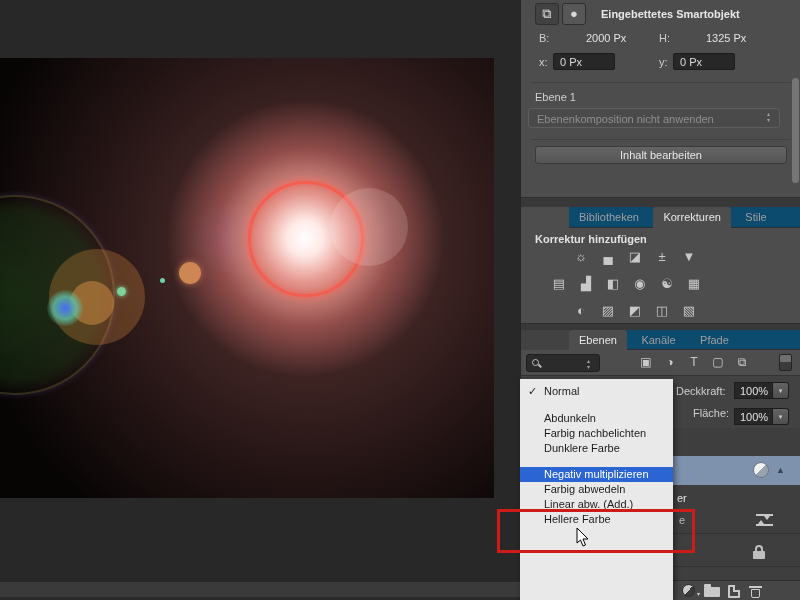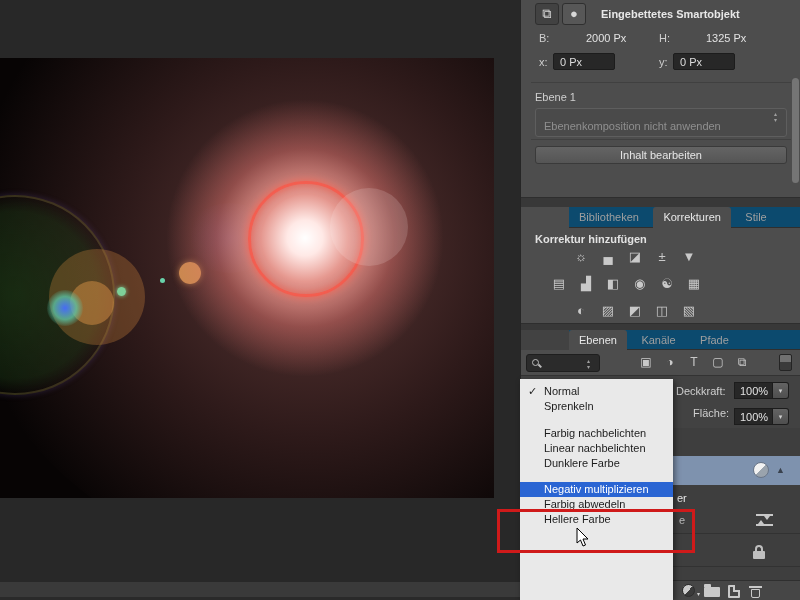--- a/index.html
+++ b/index.html
@@ -42,22 +42,22 @@
   
   .p-props { top:0; height:198px; border-bottom:1px solid #2e2e2e; }
   .hdr-btn { position:absolute; top:3px; width:24px; height:22px; border:1px solid #2f2f2f; border-radius:3px;
              background:#424242; color:#d8d8d8; font-size:13px; text-align:center; line-height:20px; }
   .hdr-btn.b2 { background:#575757; }
   .p-title { position:absolute; left:80px; top:8px; font-weight:bold; font-size:11px; color:#e8e8e8; }
   .dim-row span { position:absolute; }
   .field { position:absolute; height:17px; background:#272727; border:1px solid #1c1c1c; border-radius:2px;
            color:#dddddd; font-size:11px; padding:2px 0 0 6px; }
   .divider { position:absolute; left:10px; width:260px; border-top:1px solid #404040; }
-  .dd { position:absolute; left:14px; width:252px; height:29px; background:#4a4a4a; border:1px solid #5e5e5e;
-        border-radius:3px; color:#8f8f8f; font-size:11px; padding:11px 0 0 8px; }
+  .dd { position:absolute; left:7px; width:252px; height:20px; background:#4a4a4a; border:1px solid #5e5e5e;
+        border-radius:3px; color:#8f8f8f; font-size:11px; padding:4px 0 0 8px; }
   .spin { position:absolute; right:6px; top:2px; width:9px; color:#9f9f9f; font-size:6px; line-height:6px; text-align:center; }
   .btn-wide { position:absolute; left:14px; width:252px; height:18px; border:1px solid #3a3a3a; border-radius:3px;
               background:linear-gradient(#646464,#555555); color:#e5e5e5; font-size:11px; text-align:center; line-height:16px; }
   .scrollpill { position:absolute; right:2px; top:78px; width:7px; height:105px; background:#757575; border-radius:4px; }
 
   
   .tabbar { position:absolute; left:0; width:280px; height:21px; background:#0c4a6e; border-bottom:1px solid #2f2f2f;margin-left:48px; }
   .tab { position:relative; display:inline-block; height:21px; padding:4px 10px 0 10px; font-size:11px; color:#9f9f9f; }
   .tab.active { background:#4d4d4d; color:#e8e8e8; border-radius:3px 3px 0 0; }
   .panel-menu { position:absolute; right:4px; top:4px; color:#b8b8b8; font-size:10px; letter-spacing:-1px; }
@@ -273,28 +273,28 @@
           </div>
       </div>
     </div>
   </div>
 
   <div class="menu">
     <div class="mi">
       <span class="chk">✓</span>
       <span>Normal</span>
     </div>
-    <div class="mi"><span>Sprenkeln</span></div>
     <div class="mgap1"></div>
+    <div class="mi"><span>Abdunkeln</span></div>
     <div class="mi"><span>Farbig nachbelichten</span></div>
-    <div class="mi"><span>Linear nachbelichten</span></div>
     <div class="mi"><span>Dunklere Farbe</span></div>
     <div class="mgap2"></div>
     <div class="mi hl"><span>Negativ multiplizieren</span></div>
     <div class="mi"><span>Farbig abwedeln</span></div>
+    <div class="mi"><span>Linear abw. (Add.)</span></div>
     <div class="mi"><span>Hellere Farbe</span></div>
   </div>
 
   <div class="anno"></div>
 
   <svg class="cursor" width="14" height="20" viewBox="0 0 14 20">
     <polygon points="1,0 1,15 4.5,12 7,18 9.5,17 7,11 12,11" fill="#ffffff" stroke="#000000" stroke-width="1"></polygon>
   </svg>
 </div>
 

